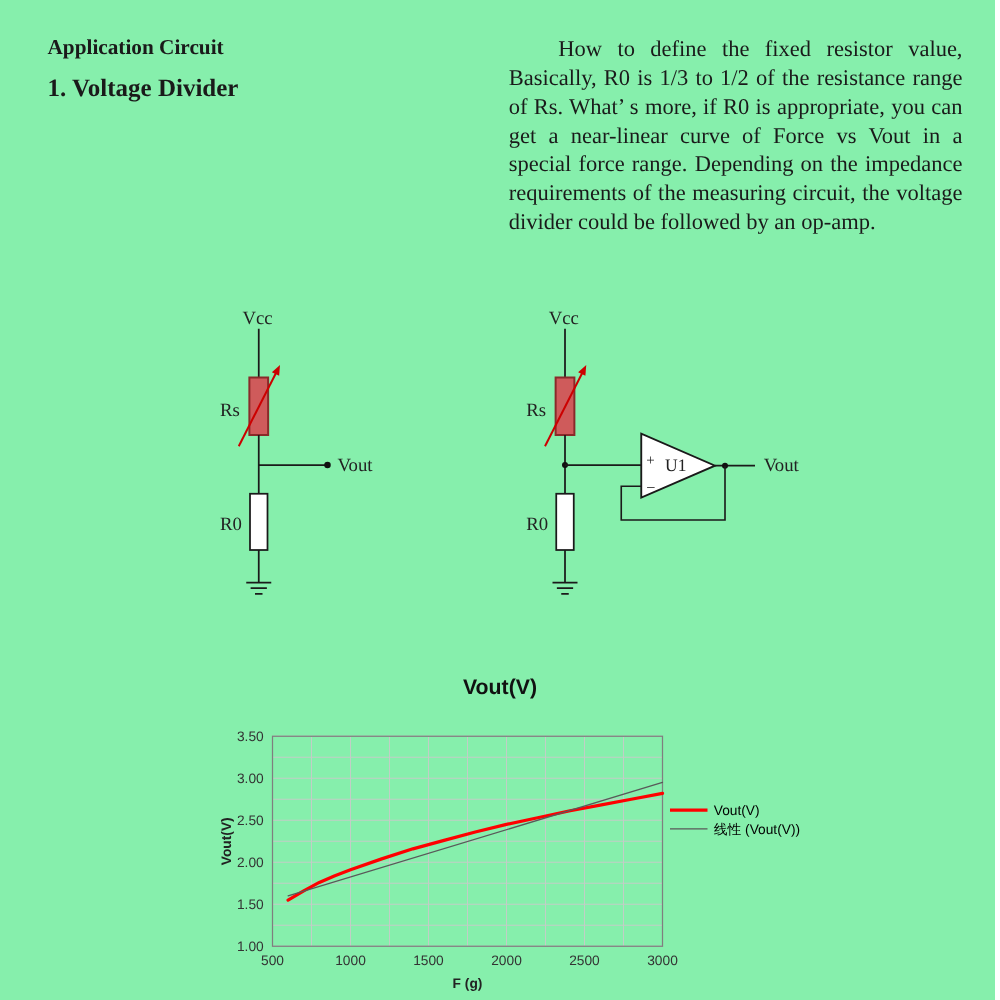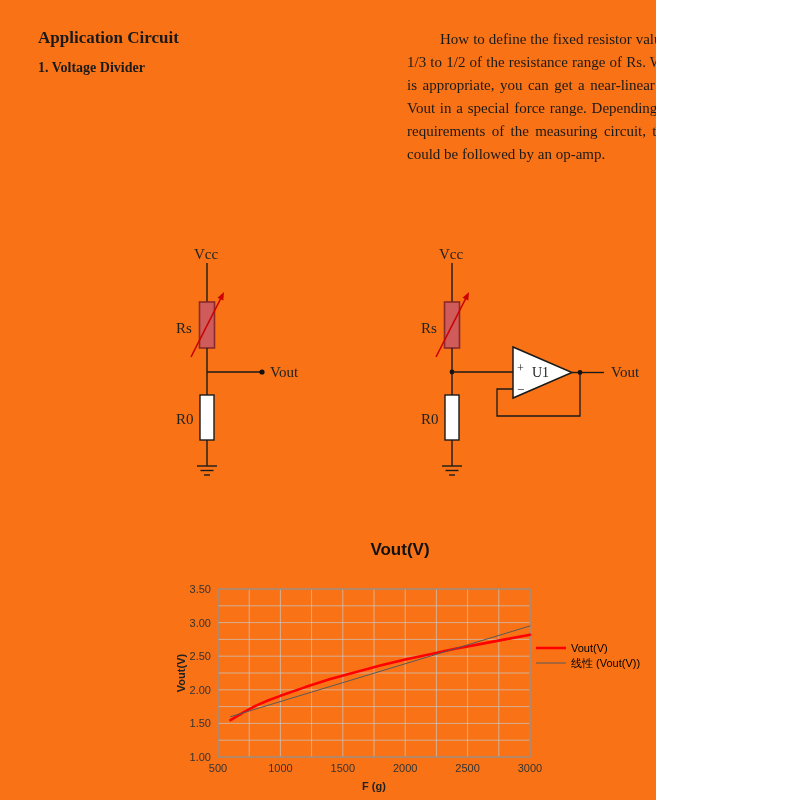--- a/index.html
+++ b/index.html
@@ -1,23 +1,23 @@
 <!DOCTYPE html>
 <html><head>
 <meta charset="utf-8">
 <style>
   html,body{margin:0;padding:0;background:#ffffff;}
-  .page{position:relative;width:656px;height:800px;background:#f97316;overflow:hidden;
+  .page{position:relative;width:796px;height:800px;background:#86efac;overflow:hidden;
         font-family:"Liberation Serif",serif;color:#1a1a1a;}
   .cols{position:absolute;top:28px;left:38px;width:732px;display:flex;gap:17px;}
   .col-left{width:352px;}
   .col-right{flex:1;}
   .sec-title{font-size:17px;font-weight:bold;margin:0 0 12px 0;}
-  .sub-title{font-size:14px;font-weight:bold;margin:0 0 8px 0;}
-  .para{font-size:15px;line-height:23px;text-align:justify;text-indent:2.2em;margin:0;}
+  .sub-title{font-size:20px;font-weight:bold;margin:0 0 8px 0;}
+  .para{font-size:18px;line-height:23px;text-align:justify;text-indent:2.2em;margin:0;}
   .chart-title{position:absolute;top:540px;left:0;width:800px;text-align:center;
                font-family:"Liberation Sans",sans-serif;font-weight:bold;font-size:17px;color:#111;}
   svg text{font-family:"Liberation Serif",serif;}
   #chart-svg text{font-family:"Liberation Sans",sans-serif;}
 </style>
 </head>
 <body>
 
 <div class="page">
 

